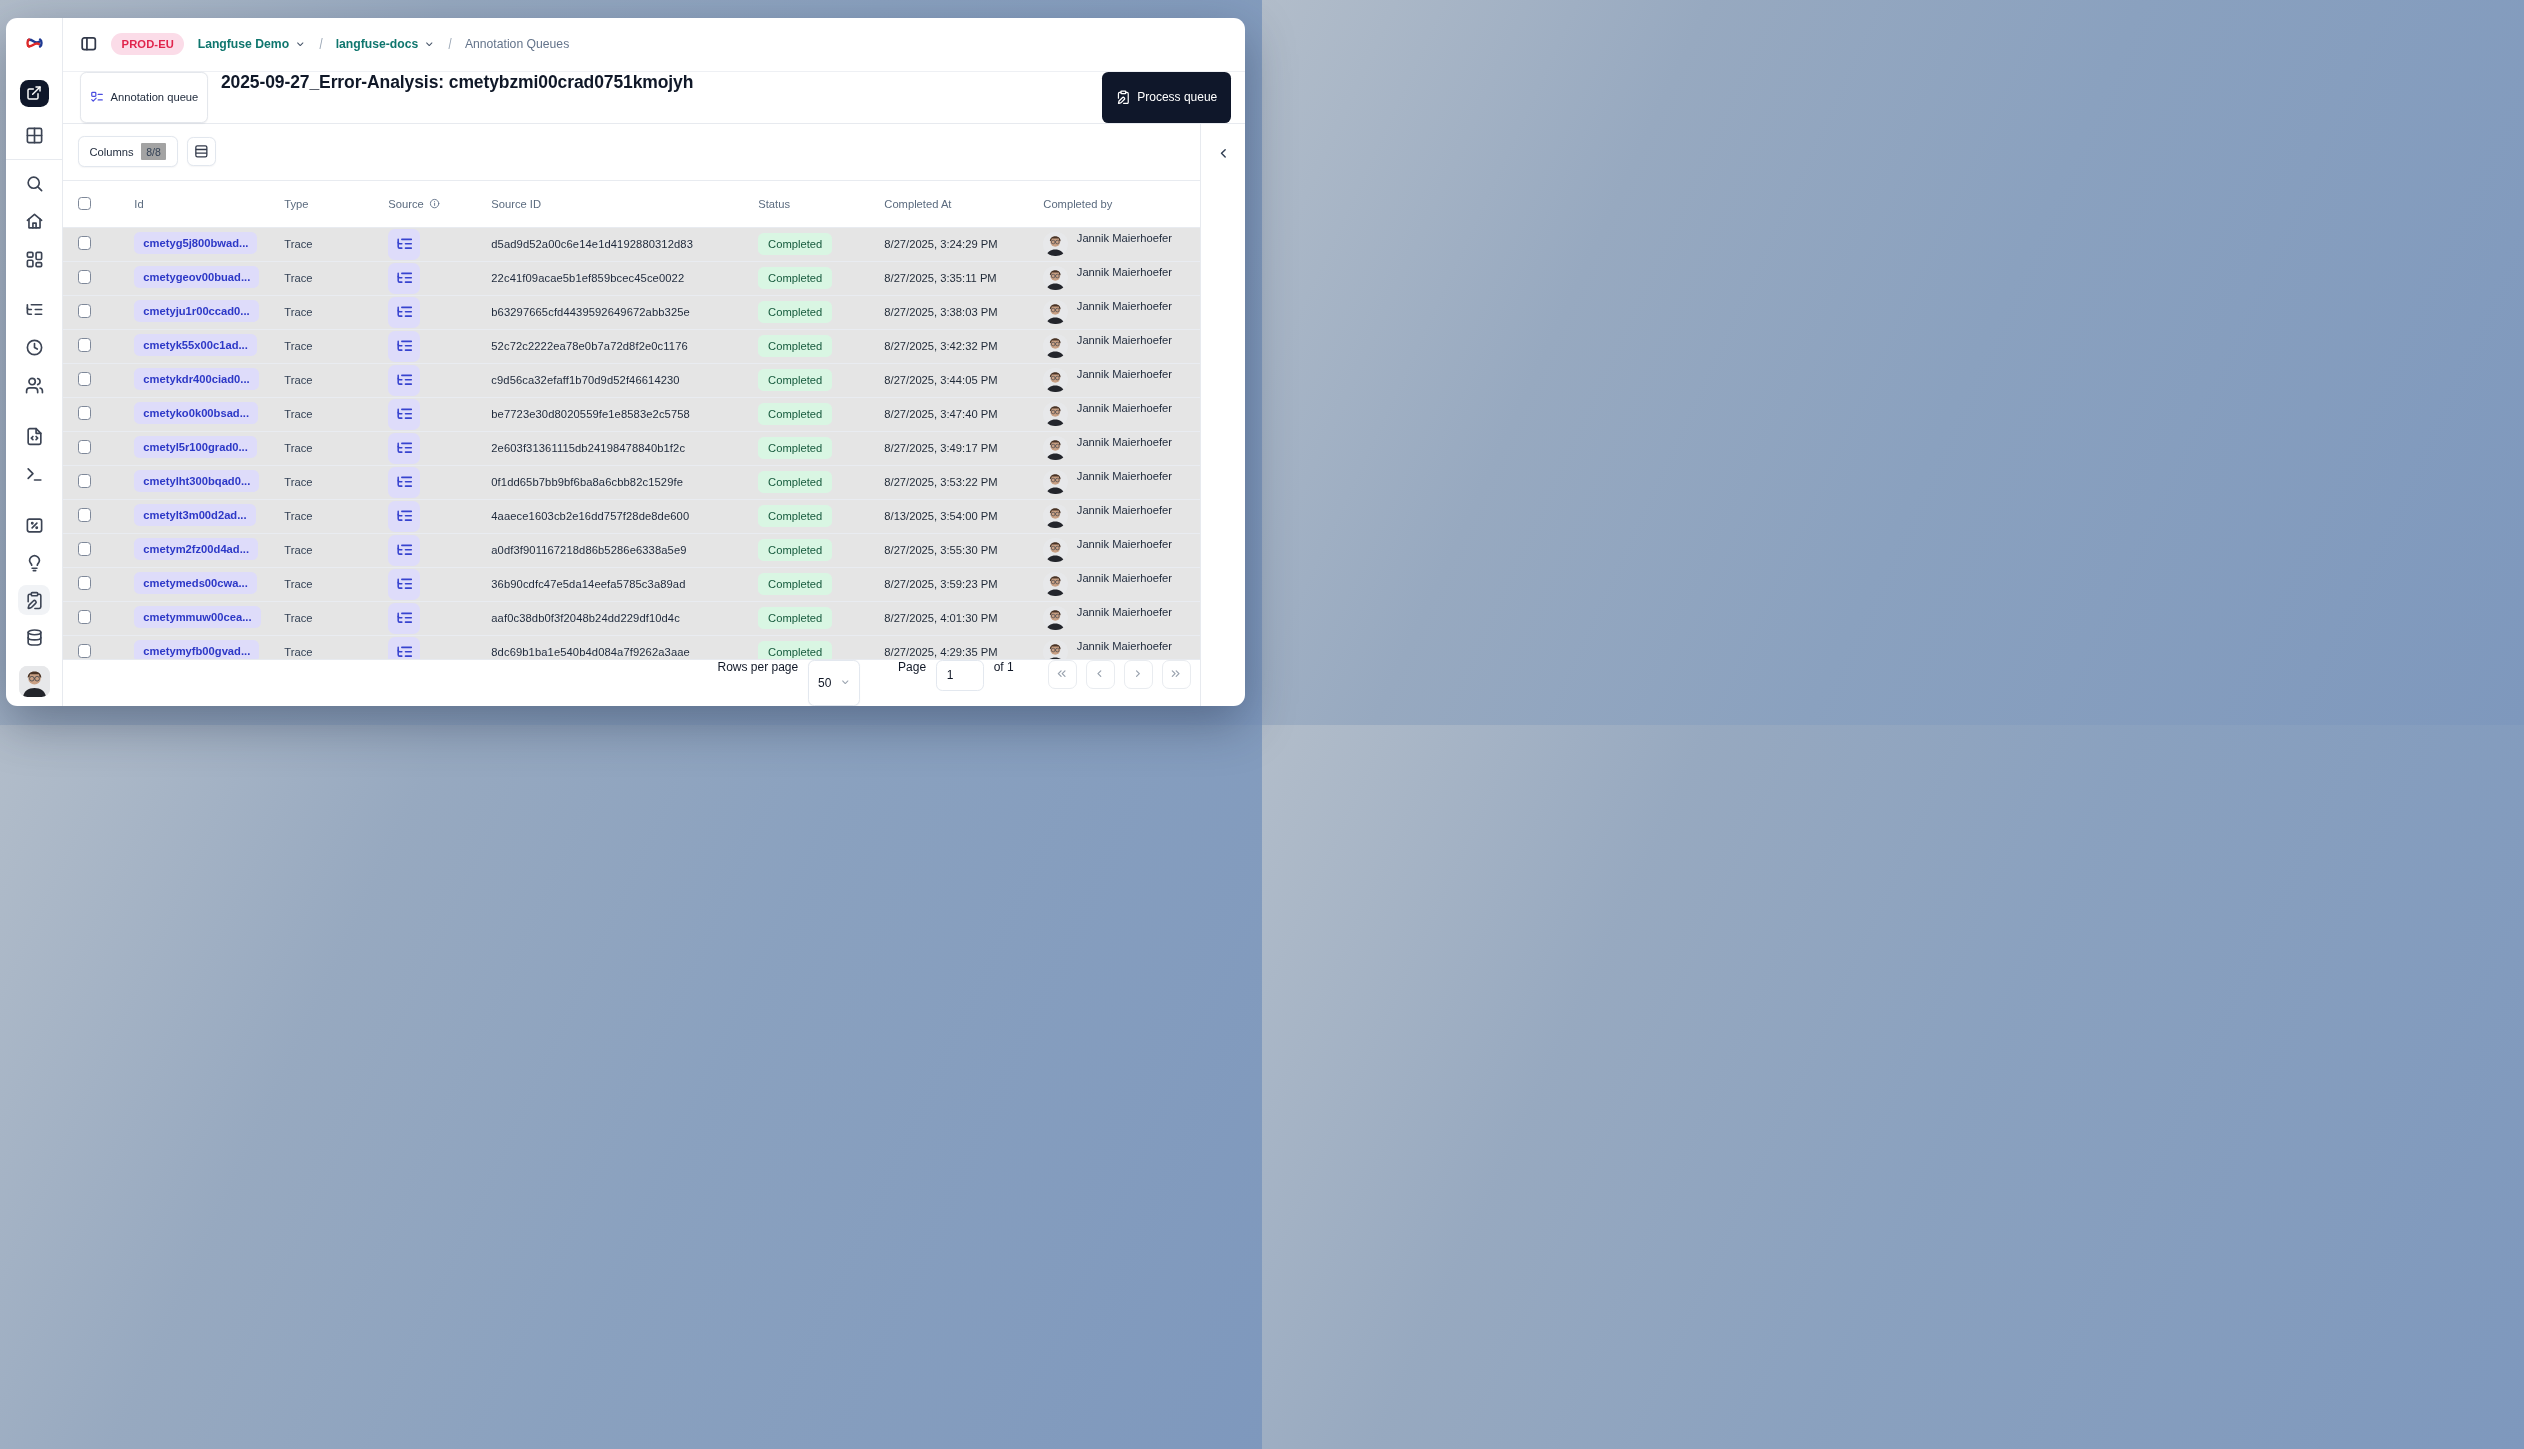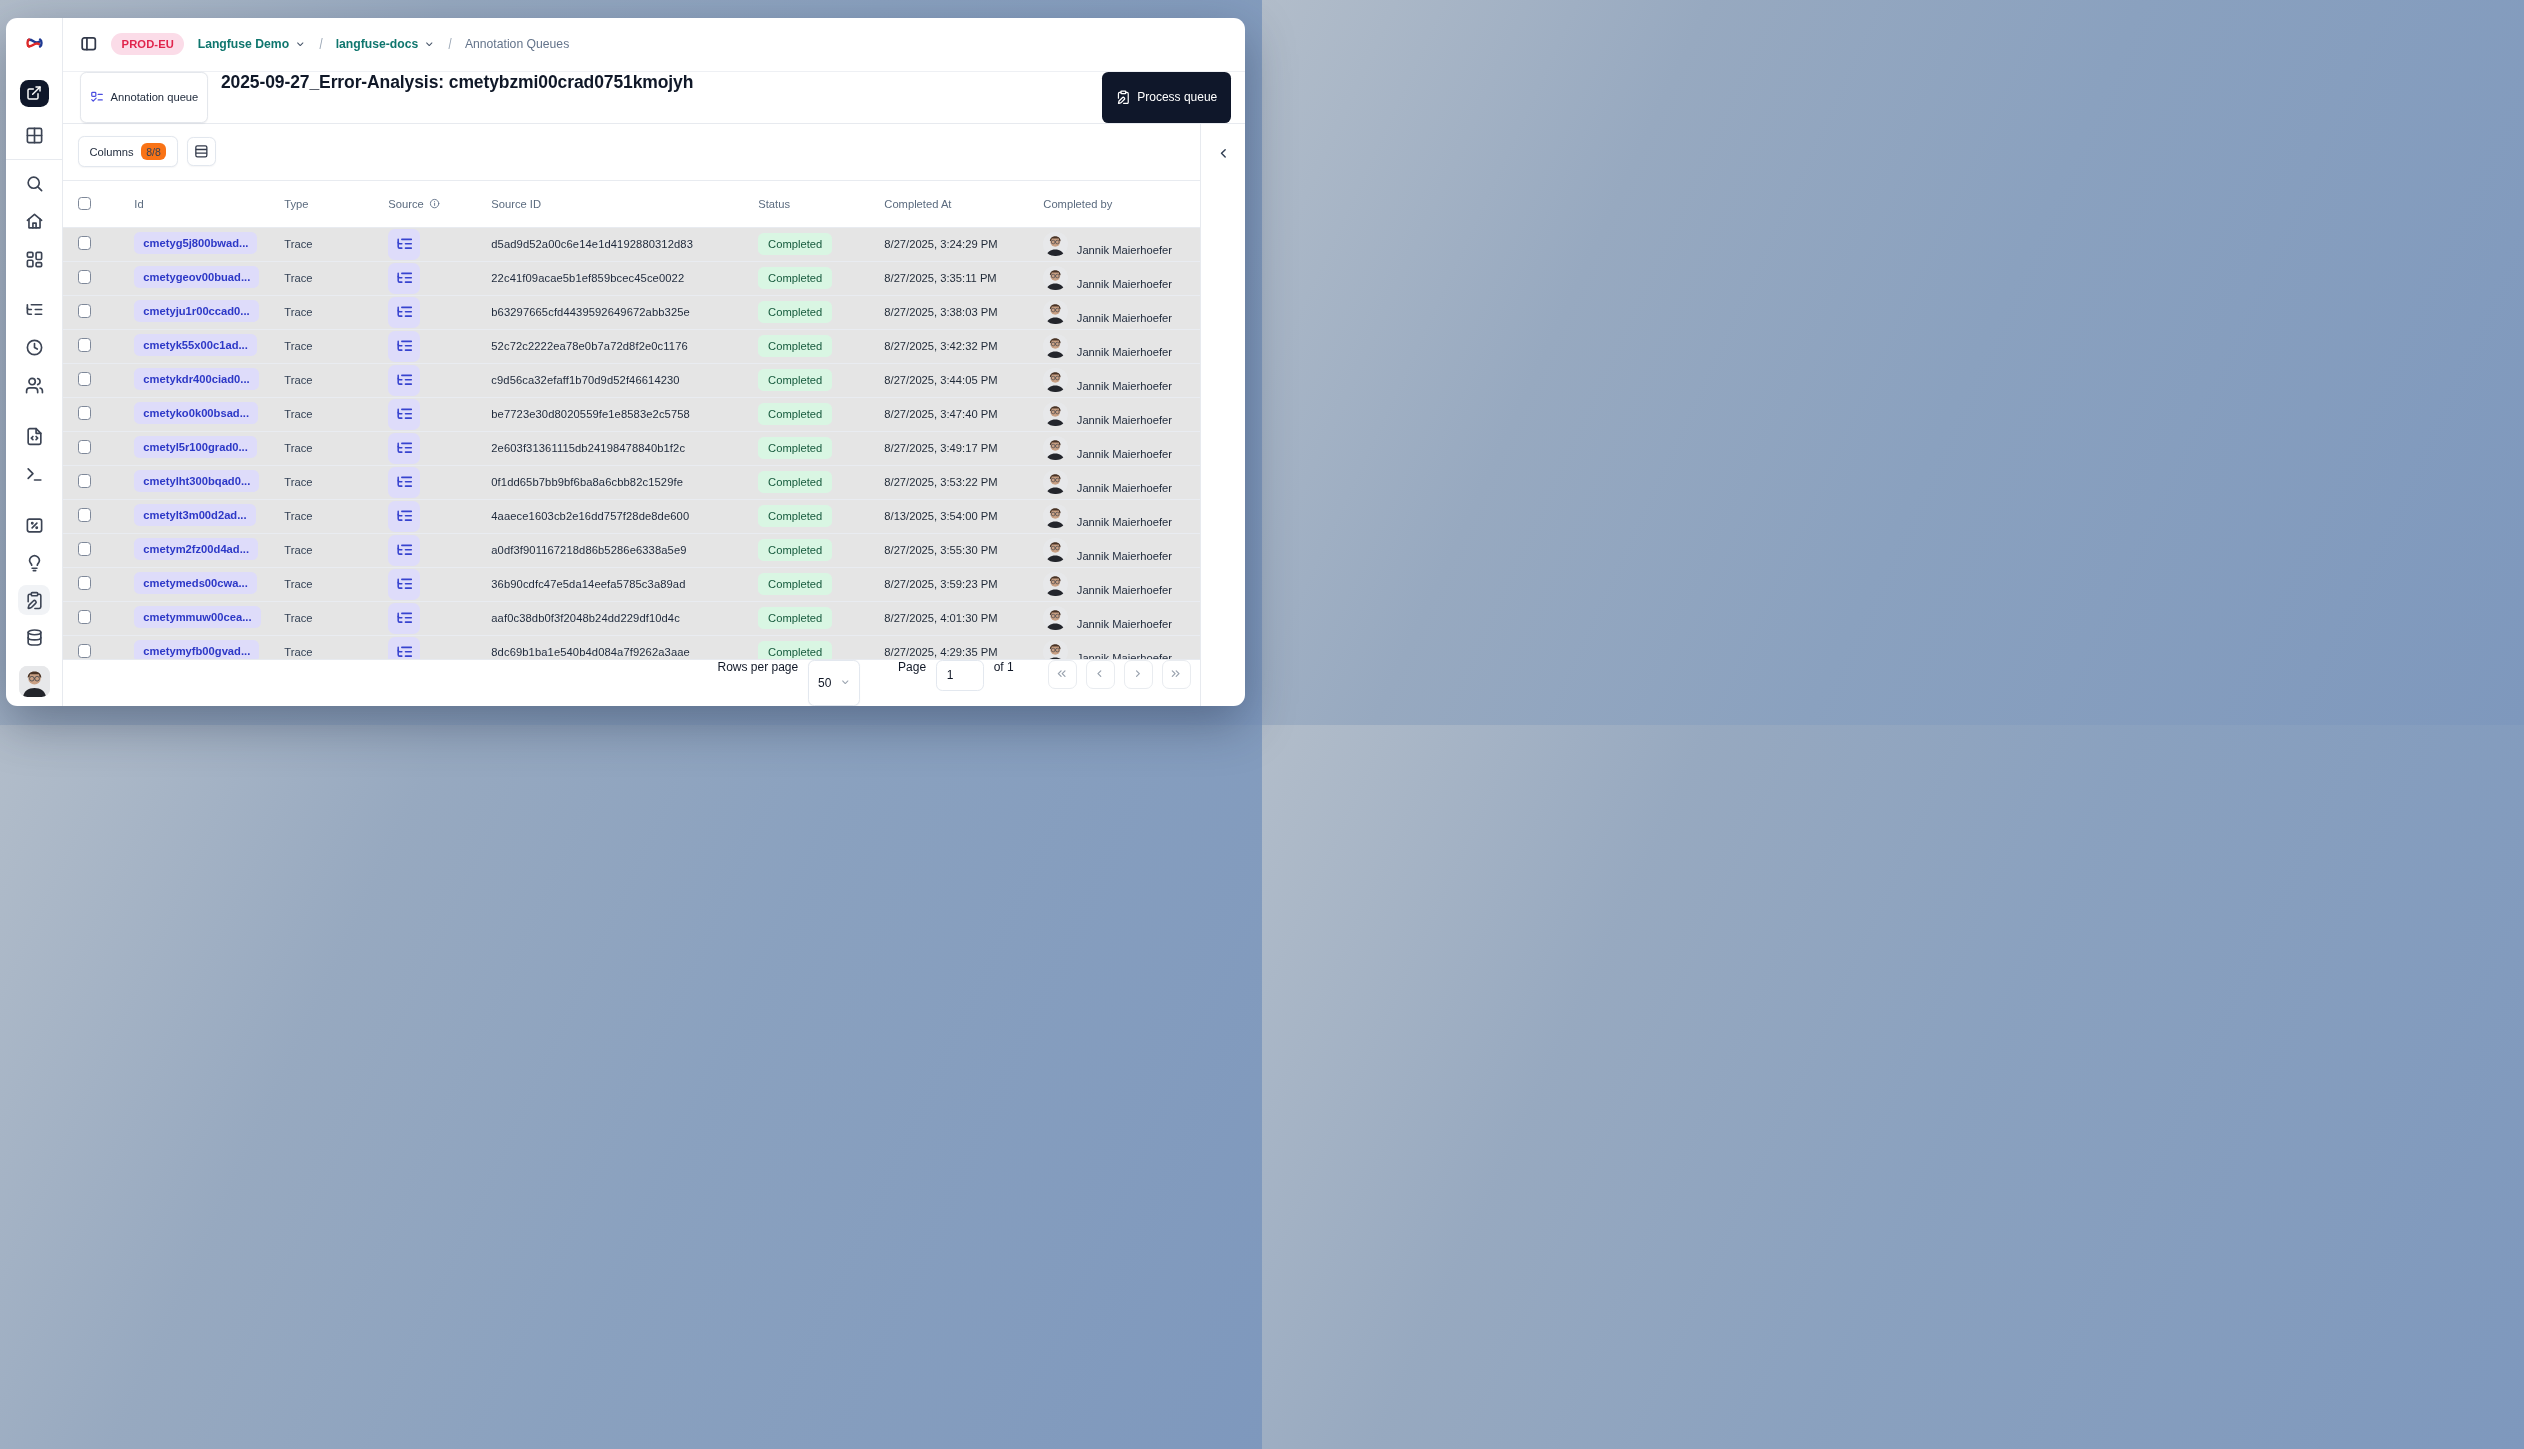--- a/index.html
+++ b/index.html
@@ -47,40 +47,40 @@
   .process-btn svg { width:14.7px; height:14.7px; }
   
   .content-row { flex:1; display:flex; min-height:0; }
   .content { flex:1; display:flex; flex-direction:column; min-width:0; }
   .rail { width:45px; border-left:0.7px solid #e7eaef; display:flex; justify-content:center; flex-shrink:0; }
   .rail-collapse { margin-top:18px; width:24px; height:24px; color:#334155; }
   .rail-collapse svg { width:14.7px; height:14.7px; }
   
   .toolbar { height:56px; display:flex; align-items:center; gap:9px; padding:0 14.7px; flex-shrink:0; }
   .columns-btn { display:flex; align-items:center; gap:7px; border:0.7px solid #e2e7ee; background:#fff; border-radius:6.3px; padding:6.3px 10.5px; font-size:11.2px; font-weight:500; color:#1e293b; font-family:inherit; cursor:pointer; box-shadow:0 0.7px 1.4px rgba(16,24,40,.04); }
-  .count-chip { background:#f97316; color:#334155; border-radius:6px; padding:2.1px 5.6px; font-size:10.5px; font-weight:500; }
+  .count-chip { background:#a3a3a3; color:#334155; border-radius:1px; padding:2.1px 5.6px; font-size:10.5px; font-weight:500; }
   .rowheight-btn { width:29px; height:29px; border:0.7px solid #e2e7ee; background:#fff; border-radius:6.3px; color:#32394a; box-shadow:0 0.7px 1.4px rgba(16,24,40,.04); }
   .rowheight-btn svg { width:14.7px; height:14.7px; }
   
   .grid-cols { display:grid; grid-template-columns:71px 150px 104px 103px 267px 126px 159px 1fr; align-items:center; }
   .thead { height:48px; border-top:0.7px solid #e8ebf0; border-bottom:0.7px solid #e8ebf0; color:#5b6b7f; font-size:11.2px; font-weight:500; flex-shrink:0; }
   .th { display:flex; align-items:center; gap:4.9px; }
   .th svg { width:11.2px; height:11.2px; color:#64748b; }
   .tbody { flex:1; overflow:hidden; }
   .row { height:34px; border-bottom:0.7px solid #e9ecf1; cursor:pointer; background:#e5e5e5; }
   .cb-cell { padding-left:14.7px; }
   .checkbox { width:13.3px; height:13.3px; border:1.1px solid #7e8899; border-radius:3.5px; background:#fff; display:inline-block; cursor:pointer; }
   .id-pill { display:inline-block; background:#dedcfa; color:#2d38c7; font-weight:700; font-size:11.2px; padding:4.9px 9px; border-radius:5.6px; max-width:137px; white-space:nowrap; overflow:hidden; text-overflow:ellipsis; cursor:pointer; }
   .type-cell { color:#334155; font-size:11.2px; }
   .src-pill { width:32px; height:31px; border-radius:7px; background:#dedcfa; color:#3743cf; border:none; display:flex; align-items:center; justify-content:center; cursor:pointer; }
   .src-pill svg { width:17.5px; height:17.5px; }
   .srcid-cell { color:#1e293b; font-size:11.2px; font-weight:500; letter-spacing:0.1px; }
   .status-pill { display:inline-block; background:#d9f6e3; color:#15593c; font-size:11.2px; font-weight:500; padding:4.9px 9.8px; border-radius:5.6px; }
   .time-cell { color:#1f2937; font-size:11.2px; font-weight:500; }
-  .by-cell { display:flex; align-items:flex-end; gap:9px; color:#1e293b; font-size:11.2px; }
+  .by-cell { display:flex; align-items:flex-start; gap:9px; color:#1e293b; font-size:11.2px; }
   .row-avatar { width:24.5px; height:24.5px; border-radius:50%; }
   
   .tfoot { height:47px; border-top:0.7px solid #e7eaef; display:flex; justify-content:flex-end; padding-right:9.8px; gap:9.8px; font-size:12px; color:#111827; flex-shrink:0; }
   .rpp-label { font-weight:500; }
   .select-box { display:flex; align-items:center; gap:8.4px; border:0.7px solid #e3e8ef; border-radius:6.3px; padding:6.3px 9px; background:#fff; font-size:12px; font-weight:500; color:#111827; font-family:inherit; cursor:pointer; box-shadow:0 0.7px 1.4px rgba(16,24,40,.04); }
   .select-box svg { width:10.5px; height:10.5px; color:#9aa3af; }
   .page-label { margin-left:28px; font-weight:500; }
   .page-input { width:48px; height:31px; border:0.7px solid #e3e8ef; border-radius:6.3px; padding:0 9.8px; font-size:12px; font-family:inherit; color:#111827; outline:none; }
   .of-label { font-weight:500; }
   .pager { display:flex; gap:9px; margin-left:24px; }

